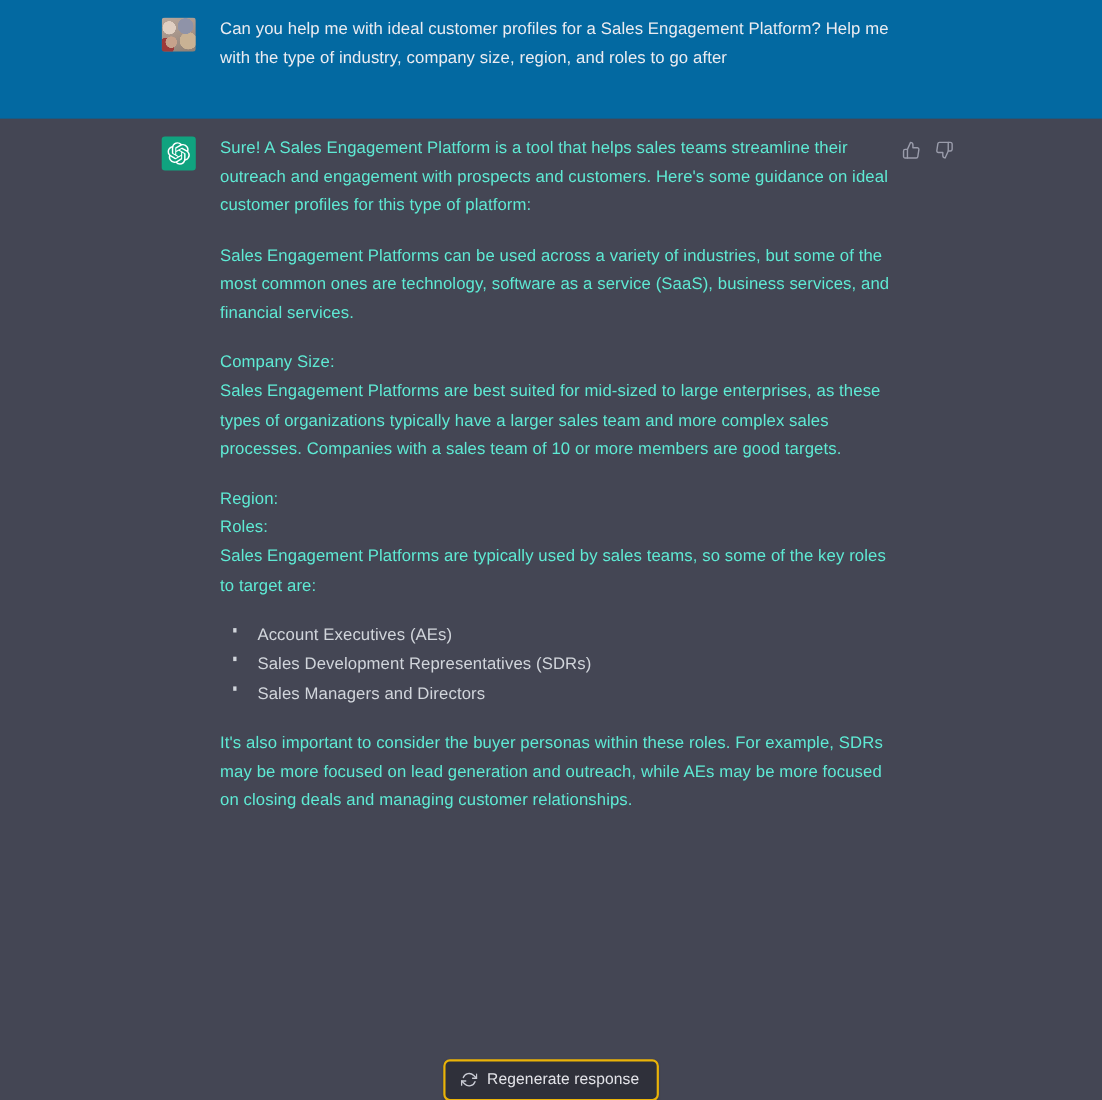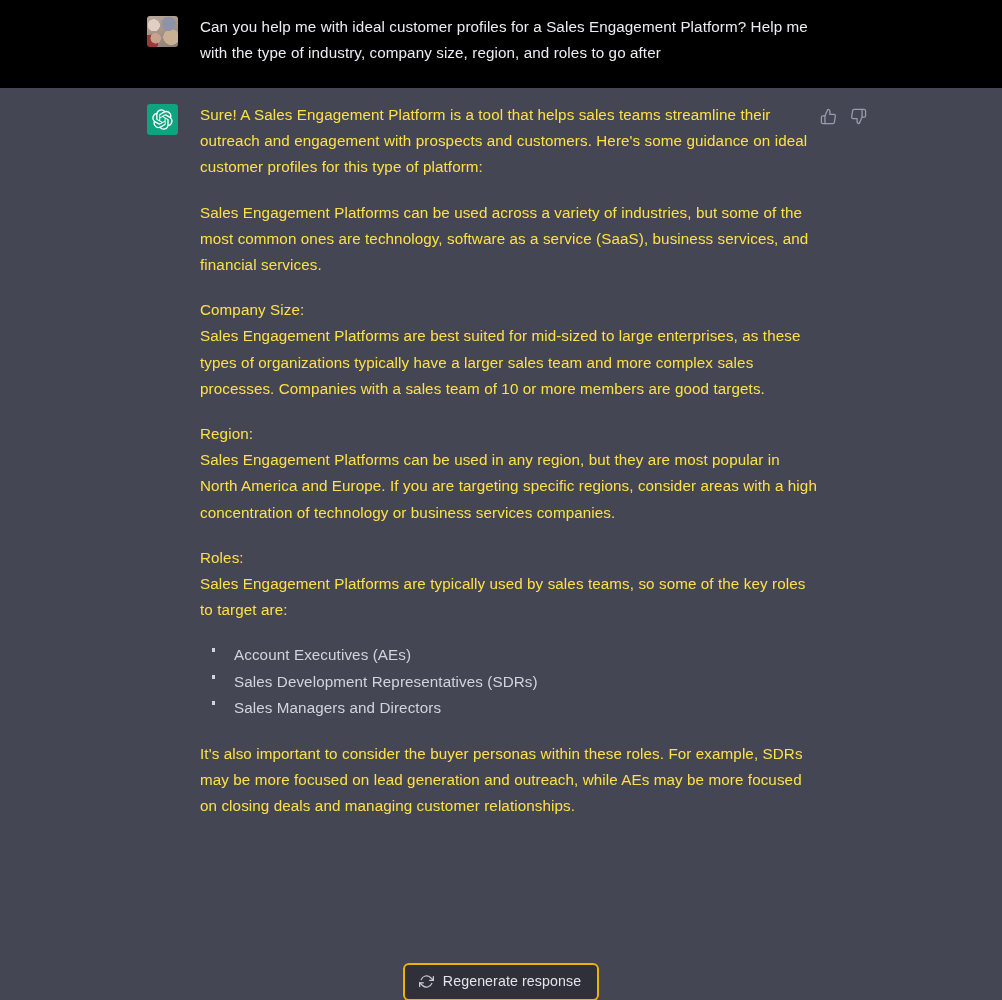--- a/index.html
+++ b/index.html
@@ -17,23 +17,23 @@
     position: relative;
   }
 
   
   .msg-row {
     width: 100%;
     display: flex;
     justify-content: flex-start;
   }
   .msg-row.user {
-    background: #000000;
+    background: #0369a1;
     padding: 14px 0 14px 0;
-    height: 88px;
+    height: 108px;
   }
   .msg-row.assistant {
     background: #444654;
     padding: 14px 0 0 0;
     min-height: 912px;
   }
 
   .msg-inner {
     display: flex;
     width: 100%;
@@ -73,21 +73,21 @@
   
   .msg-body {
     padding-left: 22px;
     width: 640px;
     flex: 0 0 640px;
   }
 
   .msg-body p {
     font-size: 15.2px;
     line-height: 26.2px;
-    color: #fde047;
+    color: #5eead4;
     letter-spacing: 0.1px;
   }
 
   .user .msg-body p {
     color: #ececf1;
   }
 
   .assistant .msg-body p {
     margin-bottom: 19px;
   }
@@ -195,21 +195,20 @@
     <div class="msg-body">
 
       <p>Sure! A Sales Engagement Platform is a tool that helps sales teams streamline their outreach and engagement with prospects and customers. Here's some guidance on ideal customer profiles for this type of platform:</p>
 
       <p>Sales Engagement Platforms can be used across a variety of industries, but some of the most common ones are technology, software as a service (SaaS), business services, and financial services.</p>
 
       <p class="tight">Company Size:</p>
       <p>Sales Engagement Platforms are best suited for mid-sized to large enterprises, as these types of organizations typically have a larger sales team and more complex sales processes. Companies with a sales team of 10 or more members are good targets.</p>
 
       <p class="tight">Region:</p>
-      <p>Sales Engagement Platforms can be used in any region, but they are most popular in North America and Europe. If you are targeting specific regions, consider areas with a high concentration of technology or business services companies.</p>
 
       <p class="tight">Roles:</p>
       <p>Sales Engagement Platforms are typically used by sales teams, so some of the key roles to target are:</p>
 
       <ul class="role-list">
         <li>Account Executives (AEs)</li>
         <li>Sales Development Representatives (SDRs)</li>
         <li>Sales Managers and Directors</li>
       </ul>
 

